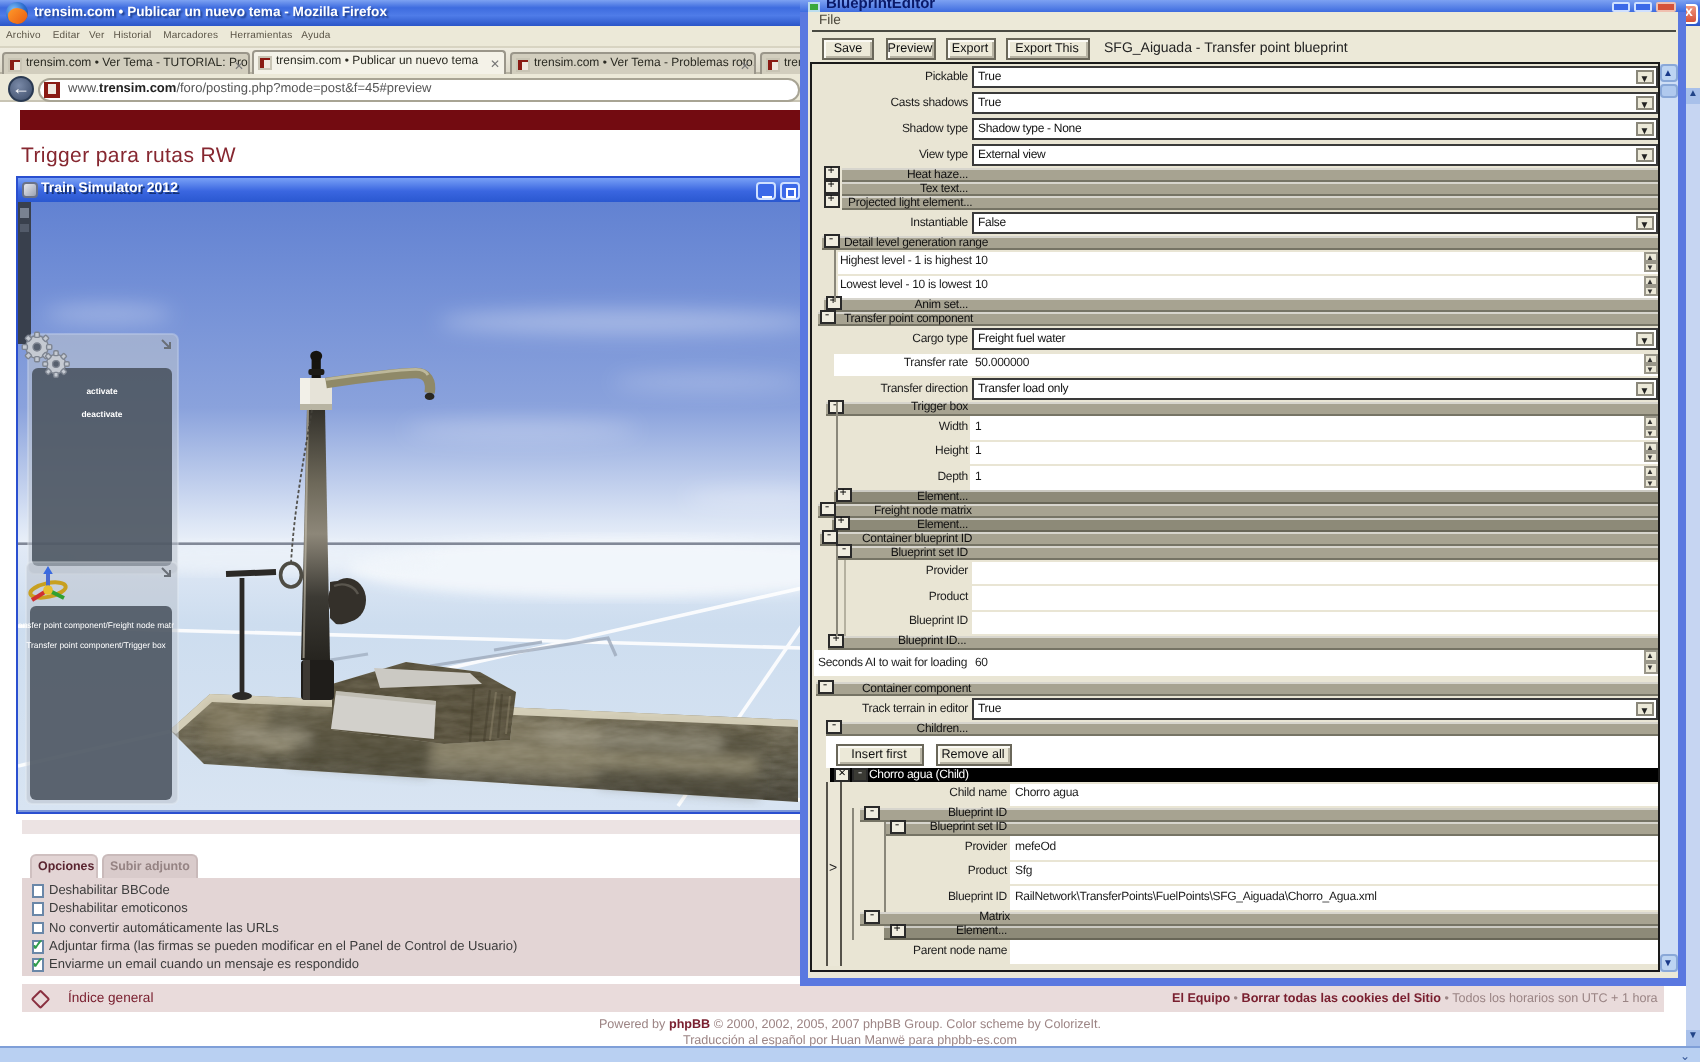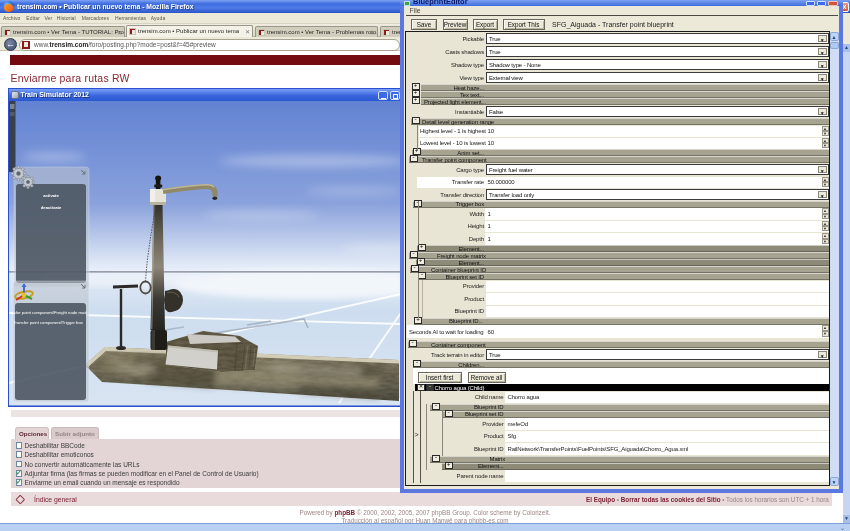--- a/index.html
+++ b/index.html
@@ -60,21 +60,21 @@
 <div class="a" style="left:0;top:37px;width:850px;height:14px;background:#ece9d8;border-bottom:1px solid #c8c4b4;"></div>
 <div class="a" style="left:4px;top:38px;width:13px;height:13px;border-radius:50%;background:radial-gradient(circle at 40% 35%,#7a8aa8,#3a4a66);border:1px solid #2a3a52;color:#fff;font-size:9px;line-height:11px;text-align:center;">←</div>
 <div class="a" style="left:19px;top:38.5px;width:381px;height:12px;background:#fff;border:1px solid #a8a494;border-radius:6px;"></div>
 <div class="a" style="left:22px;top:40.5px;width:8px;height:8px;background:#8a1a14;">
       <div class="a" style="left:2px;top:1.5px;width:3.5px;height:5px;background:#f0e8e0;"></div>
     </div>
 <div class="a" style="left:34px;top:41px;font-size:6.5px;color:#555;white-space:nowrap;">www.<b style="color:#222;">trensim.com</b>/foro/posting.php?mode=post&amp;f=45#preview</div>
 
 <div class="a" style="left:0;top:51px;width:850px;height:472px;background:#fff;"></div>
 <div class="a" style="left:10px;top:55px;width:826px;height:10px;background:#730b11;"></div>
-<div class="a" style="left:10.5px;top:72px;font-size:10.5px;color:#862730;letter-spacing:.2px;white-space:nowrap;">Enviarme para rutas RW</div>
+<div class="a" style="left:10.5px;top:72px;font-size:10.5px;color:#862730;letter-spacing:.2px;white-space:nowrap;">Trigger para rutas RW</div>
 
 <div class="a" style="left:11px;top:410px;width:389px;height:7px;background:#ece3e3;"></div>
 <div class="a" style="left:14.5px;top:426.5px;width:34.5px;height:12.5px;background:#e3d5d5;border:1px solid #cfc0c0;border-bottom:none;border-radius:3px 3px 0 0;"></div>
 <div class="a" style="left:19px;top:429.5px;font-size:6.2px;font-weight:bold;color:#5a2530;">Opciones</div>
 <div class="a" style="left:50.5px;top:427px;width:48px;height:12px;background:#d9cbcb;border:1px solid #c9baba;border-bottom:none;border-radius:3px 3px 0 0;"></div>
 <div class="a" style="left:55px;top:430px;font-size:6.2px;font-weight:bold;color:#958383;">Subir adjunto</div>
 <div class="a" style="left:11px;top:439px;width:821px;height:49px;background:#e3d5d5;"></div>
 <div class="a" style="left:15.5px;top:441.8px;width:6.8px;height:6.8px;background:#fff;border:1.2px solid #6a87a8;"></div>
     <div class="a" style="left:24.5px;top:442.0px;font-size:6.5px;color:#3c3c3c;white-space:nowrap;">Deshabilitar BBCode</div>
     <div class="a" style="left:15.5px;top:451.15000000000003px;width:6.8px;height:6.8px;background:#fff;border:1.2px solid #6a87a8;"></div>

